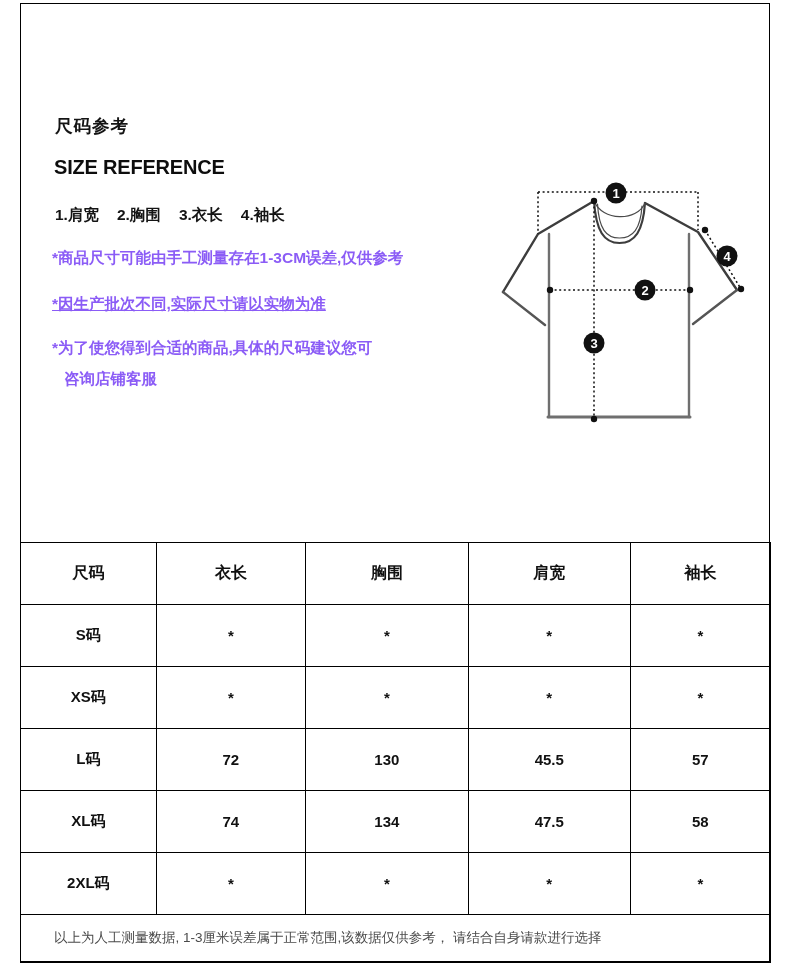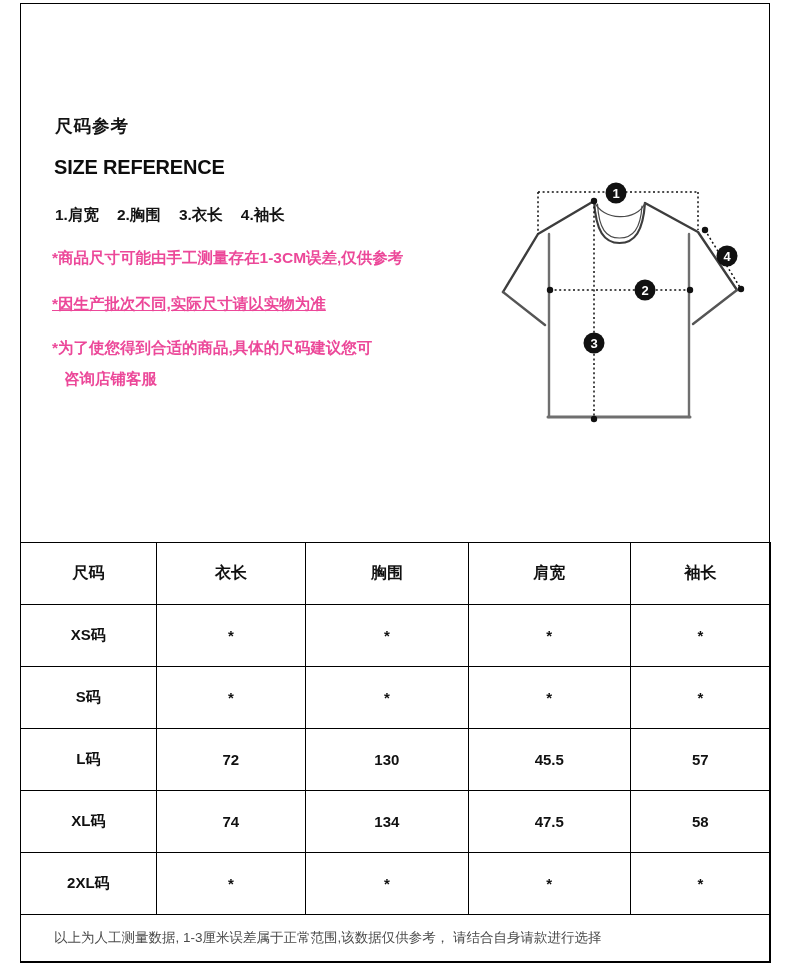--- a/index.html
+++ b/index.html
@@ -17,21 +17,21 @@
     letter-spacing:1px; color:#141414; line-height:1.2;
   }
   .title-en {
     position:absolute; left:54px; top:155px; font-size:20px; font-weight:800;
     letter-spacing:-0.2px; color:#0d0d0d; line-height:1.2;
   }
   .legend {
     position:absolute; left:55px; top:205px; font-size:15.5px; font-weight:600;
     display:flex; gap:18px; color:#141414;
   }
-  .note { position:absolute; left:52px; font-size:15.5px; font-weight:600; color:#ec4899; line-height:1.25; }
+  .note { position:absolute; left:52px; font-size:15.5px; font-weight:600; color:#8b5cf6; line-height:1.25; }
   .note-1 { top:248px; }
   .note-2 { top:294px;text-decoration:underline; }
   .note-3 { top:338px; }
   .note-4 { top:369px; left:64px; }
   .tshirt { position:absolute; left:485px; top:168px; width:300px; height:285px; }
   .tshirt text {
     font-family:"Liberation Sans","DejaVu Sans",sans-serif;
     font-size:13px; font-weight:700; fill:#fff; text-anchor:middle;
   }
   .size-table {
@@ -128,28 +128,28 @@
     </colgroup>
     <tbody>
       <tr class="hdr">
         <td>尺码</td>
         <td>衣长</td>
         <td>胸围</td>
         <td>肩宽</td>
         <td>袖长</td>
       </tr>
       <tr class="row">
-        <td>XS码</td>
+        <td>S码</td>
         <td class="star">*</td>
         <td class="star">*</td>
         <td class="star">*</td>
         <td class="star">*</td>
       </tr>
       <tr class="row">
-        <td>S码</td>
+        <td>XS码</td>
         <td class="star">*</td>
         <td class="star">*</td>
         <td class="star">*</td>
         <td class="star">*</td>
       </tr>
       <tr class="row">
         <td>L码</td>
         <td>72</td>
         <td>130</td>
         <td>45.5</td>

